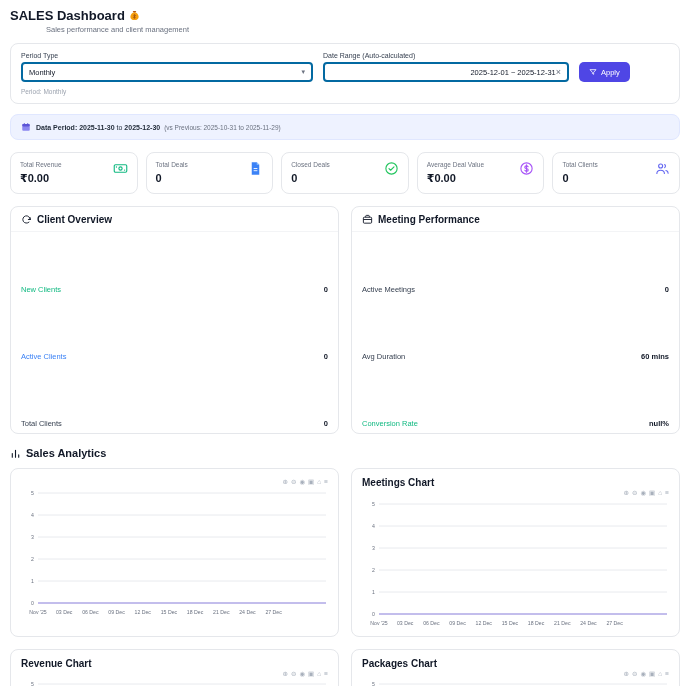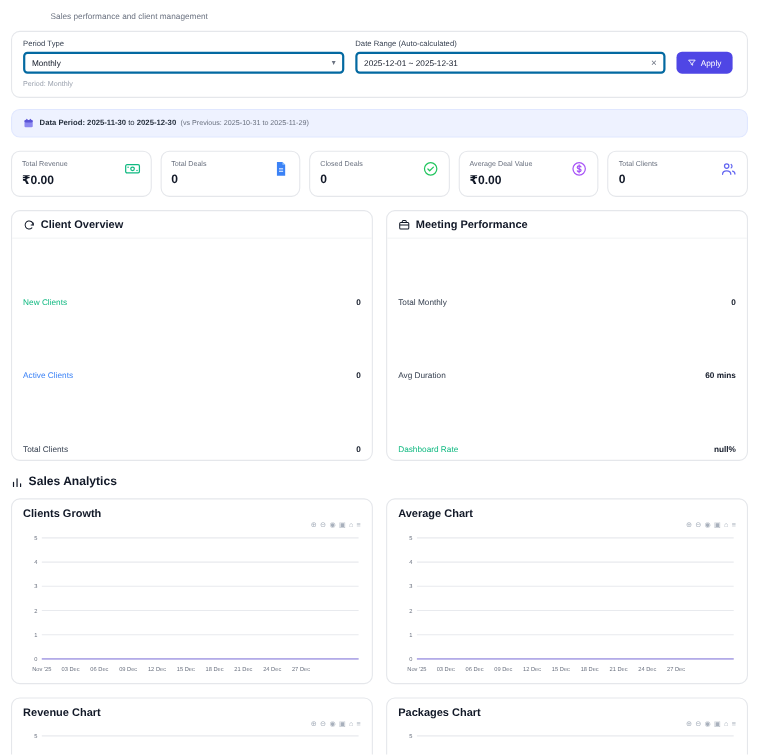--- a/index.html
+++ b/index.html
@@ -19,21 +19,21 @@
   .filter-card { border:1px solid #e5e7eb; border-radius:8px; padding:8px 10px; margin-top:9px; }
   .filter-row { display:flex; align-items:flex-end; gap:10px; }
   .field { display:flex; flex-direction:column; gap:3px; }
   .field-label { font-size:7px; color:#374151; }
   .fake-select, .fake-input {
     height:20px; border:2px solid #0369a1; border-radius:4px; background:#fff;
     display:flex; align-items:center; justify-content:space-between;
     padding:0 6px; font-size:7.5px; color:#111827;
   }
   .fake-select { width:292px; }
-  .fake-input { width:282px; }
+  .fake-input { width:246px;justify-content:flex-end; }
   .chevron { color:#6b7280; font-size:7px; }
   .clear-x { color:#6b7280; font-size:9px; cursor:pointer; line-height:1; }
   .apply-btn {
     height:20px; background:#4f46e5; color:#fff; border:none; border-radius:5px;
     padding:0 10px; font-size:7.5px; display:flex; align-items:center; gap:4px; cursor:pointer;
     font-family:inherit;
   }
   .filter-caption { margin-top:6px; font-size:6.5px; color:#9ca3af; }
 
   
@@ -78,20 +78,30 @@
   .tick { font-size:5.2px; fill:#6b7280; font-family:"Liberation Sans","DejaVu Sans",sans-serif; }
 
   .ic { flex:none; display:inline-flex; }
 </style>
 </head>
 <body>
 
 <div class="page">
 
   <header>
+    <h1 class="hdr-title">
+      <span>SALES Dashboard</span>
+      <span class="ic">
+        <svg width="11" height="11" viewBox="0 0 24 24">
+          <path d="M8 2h8l-2.5 4h-3z" fill="#b45309"></path>
+          <path d="M9 5.5h6C19 8.5 21 11.5 21 15c0 4.2-3.6 7-9 7s-9-2.8-9-7c0-3.5 2-6.5 6-9.5z" fill="#f59e0b"></path>
+          <path d="M12 9.5v9M9.6 12.3c0-1 1-1.8 2.4-1.8s2.4.7 2.4 1.7c0 2.2-4.8 1.5-4.8 3.7 0 1 1 1.7 2.4 1.7s2.4-.7 2.4-1.7" stroke="#92400e" fill="none" stroke-width="1.3"></path>
+        </svg>
+      </span>
+    </h1>
     <p class="hdr-sub">Sales performance and client management</p>
   </header>
 
   <section class="filter-card">
     <div class="filter-row">
       <div class="field">
         <span class="field-label">Period Type</span>
         <div class="fake-select">
           <span>Monthly</span>
           <span class="chevron">▾</span>
@@ -240,48 +250,47 @@
           <svg width="11" height="11" viewBox="0 0 24 24" fill="none" stroke="#111827" stroke-width="2" stroke-linejoin="round">
             <rect x="3" y="7" width="18" height="13" rx="2"></rect>
             <path d="M8 7V5a2 2 0 012-2h4a2 2 0 012 2v2"></path>
             <path d="M3 12h18"></path>
           </svg>
         </span>
         <span>Meeting Performance</span>
       </div>
       <div class="panel-body">
         <div class="panel-row">
-          <span class="t-dark">Total Monthly</span>
+          <span class="t-dark">Active Meetings</span>
           <span class="val">0</span>
         </div>
         <div class="panel-row">
           <span class="t-dark">Avg Duration</span>
           <span class="val">60 mins</span>
         </div>
         <div class="panel-row">
-          <span class="t-green">Dashboard Rate</span>
+          <span class="t-green">Conversion Rate</span>
           <span class="val">null%</span>
         </div>
       </div>
     </div>
   </section>
 
   <div class="analytics-head">
     <span class="ic">
       <svg width="11" height="11" viewBox="0 0 24 24" fill="none" stroke="#111827" stroke-width="2.4" stroke-linecap="round">
         <path d="M5 20V12M12 20V5M19 20v-5"></path>
       </svg>
     </span>
     <span>Sales Analytics</span>
   </div>
 
   <section class="charts">
 
     <div class="chart-card">
-      <div class="chart-title">Clients Growth</div>
       <div class="chart-modebar">
           <span class="mb">⊕</span>
           <span class="mb">⊖</span>
           <span class="mb">◉</span>
           <span class="mb">▣</span>
           <span class="mb">⌂</span>
           <span class="mb">≡</span>
         </div>
       <div class="chart-plot">
           <svg width="307" height="130">
@@ -306,21 +315,21 @@
             <text x="174.0909090909091" y="127" text-anchor="middle" class="tick">18 Dec</text>
             <text x="200.27272727272728" y="127" text-anchor="middle" class="tick">21 Dec</text>
             <text x="226.45454545454547" y="127" text-anchor="middle" class="tick">24 Dec</text>
             <text x="252.63636363636365" y="127" text-anchor="middle" class="tick">27 Dec</text>
             <line x1="17" x2="305" y1="116" y2="116" stroke="#b3abe8" stroke-width="1.6"></line>
           </svg>
         </div>
     </div>
 
     <div class="chart-card">
-      <div class="chart-title">Average Chart</div>
+      <div class="chart-title">Meetings Chart</div>
       <div class="chart-modebar">
           <span class="mb">⊕</span>
           <span class="mb">⊖</span>
           <span class="mb">◉</span>
           <span class="mb">▣</span>
           <span class="mb">⌂</span>
           <span class="mb">≡</span>
         </div>
       <div class="chart-plot">
           <svg width="307" height="130">

